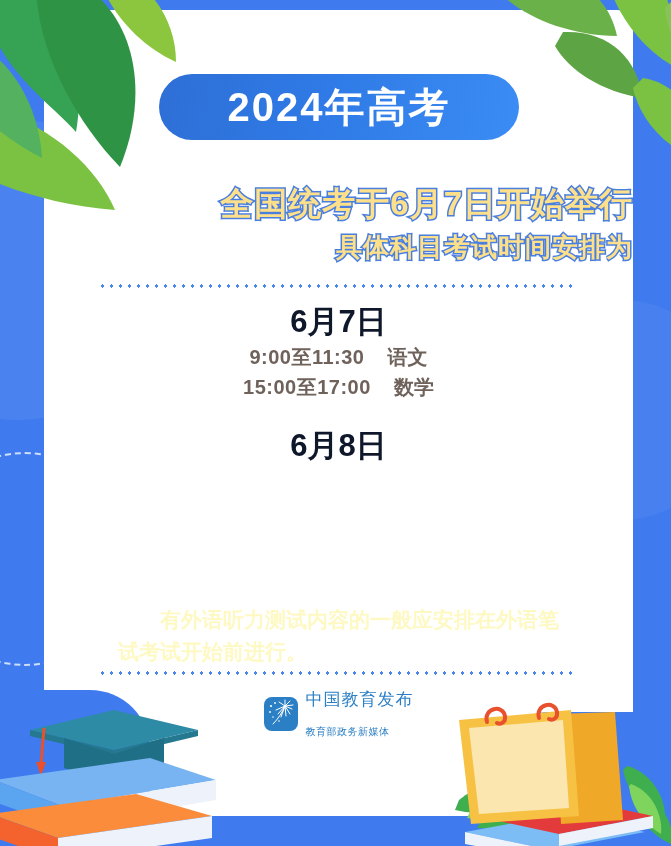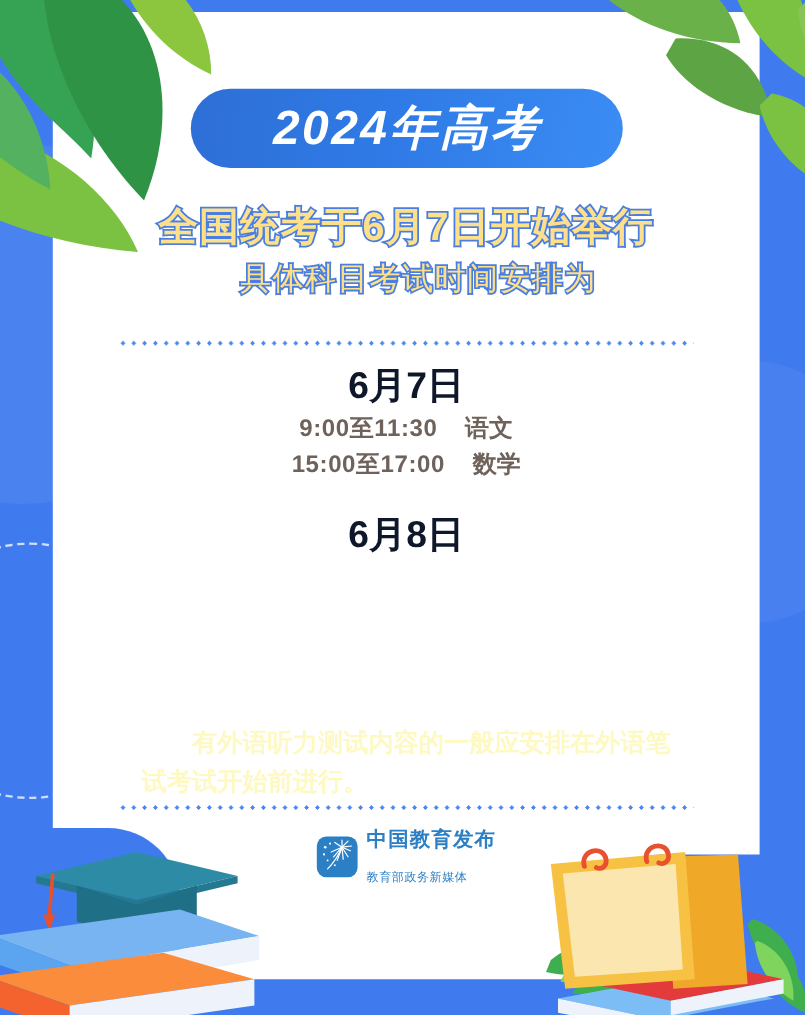--- a/index.html
+++ b/index.html
@@ -92,53 +92,52 @@
     position: absolute;
     left: 159px;
     top: 74px;
     width: 360px;
     height: 66px;
     border-radius: 33px;
     background: linear-gradient(100deg, #2e6fd6 0%, #2f7ae6 45%, #3b8cf4 100%);
     display: flex;
     align-items: center;
     justify-content: center;
-    font-style: italic;
   }
   .title-pill-text {
     color: #ffffff;
     font-size: 40px;
     font-weight: bold;
     letter-spacing: 2px;
     line-height: 1;
     white-space: nowrap;
   }
 
   
   .headline-wrap {
     position: absolute;
     left: 44px;
-    top: 168px;
+    top: 183px;
     width: 589px;
-    text-align: center;
+    text-align: right;
   }
   .headline-main {
     font-size: 33px;
     font-weight: bold;
     color: #ffe08a;
     letter-spacing: 1px;
     line-height: 1.25;
     -webkit-text-stroke: 3px #4a7fe0;
     paint-order: stroke fill;
     white-space: nowrap;
   }
   .headline-sub {
     margin-top: 7px;
     font-size: 26px;
-    font-weight: normal;
+    font-weight: bold;
     color: #ffe08a;
     letter-spacing: 1px;
     line-height: 1.25;
     -webkit-text-stroke: 3px #4a7fe0;
     paint-order: stroke fill;
     white-space: nowrap;
     padding-left: 20px;
   }
 
   
@@ -223,21 +222,21 @@
     width: 34px;
     height: 34px;
     border-radius: 8px;
     background: #2b7fc4;
     position: relative;
     flex: 0 0 auto;
   }
   .brand-text { line-height: 1; }
   .brand-name {
     font-size: 17px;
-    font-weight: bold;
+    font-weight: normal;
     color: #2b7fc4;
     letter-spacing: 1px;
     line-height: 1.15;
   }
   .brand-sub {
     font-size: 10px;
     color: #2b7fc4;
     letter-spacing: 0.5px;
     margin-top: 16px;
     line-height: 1.15;

